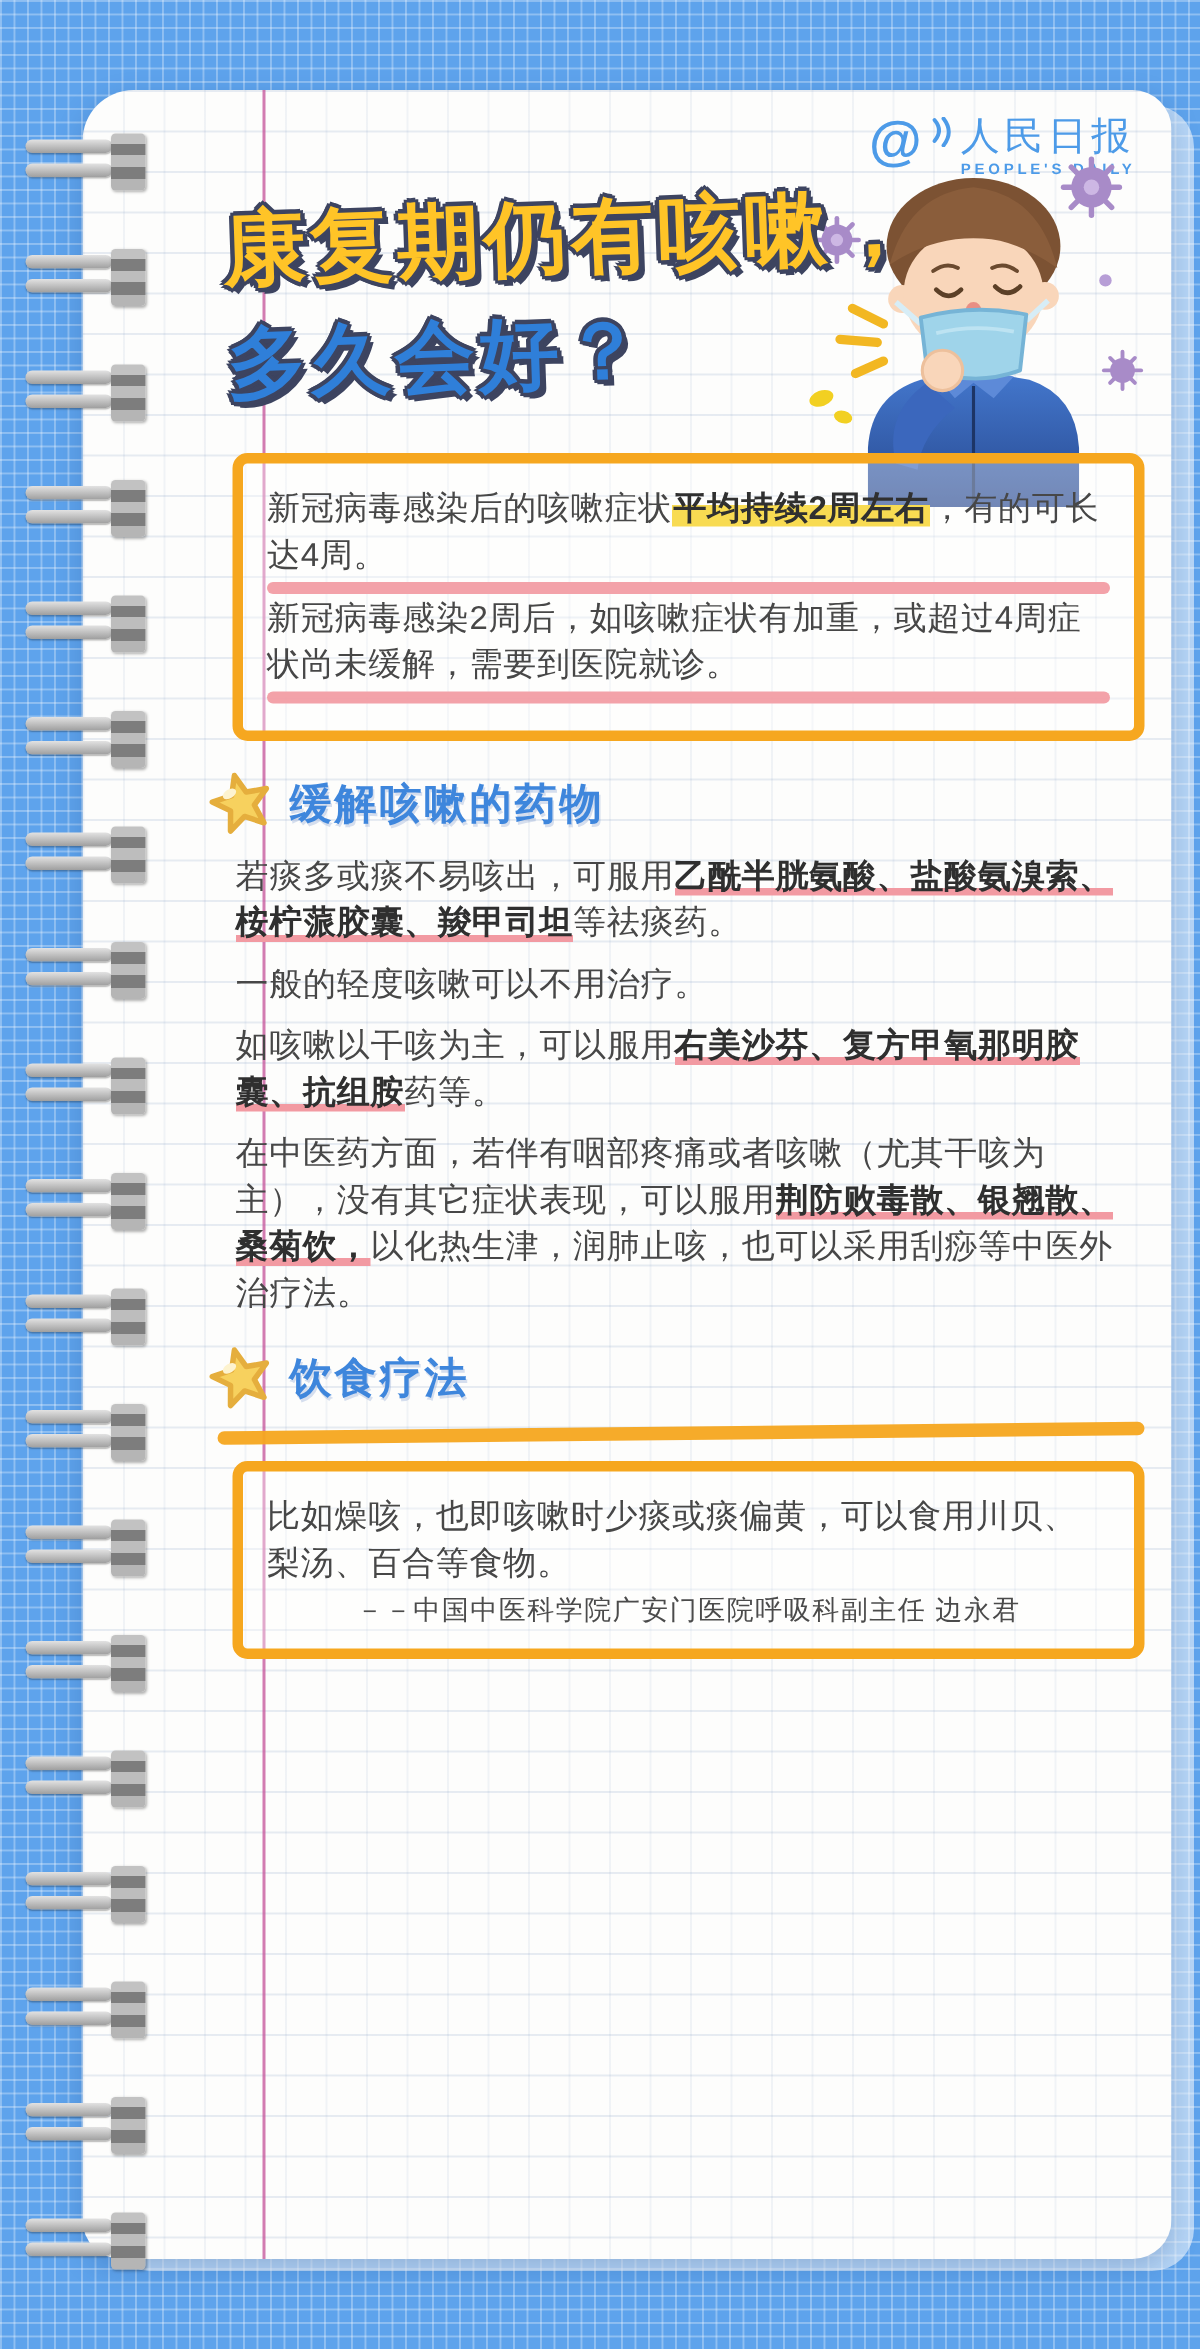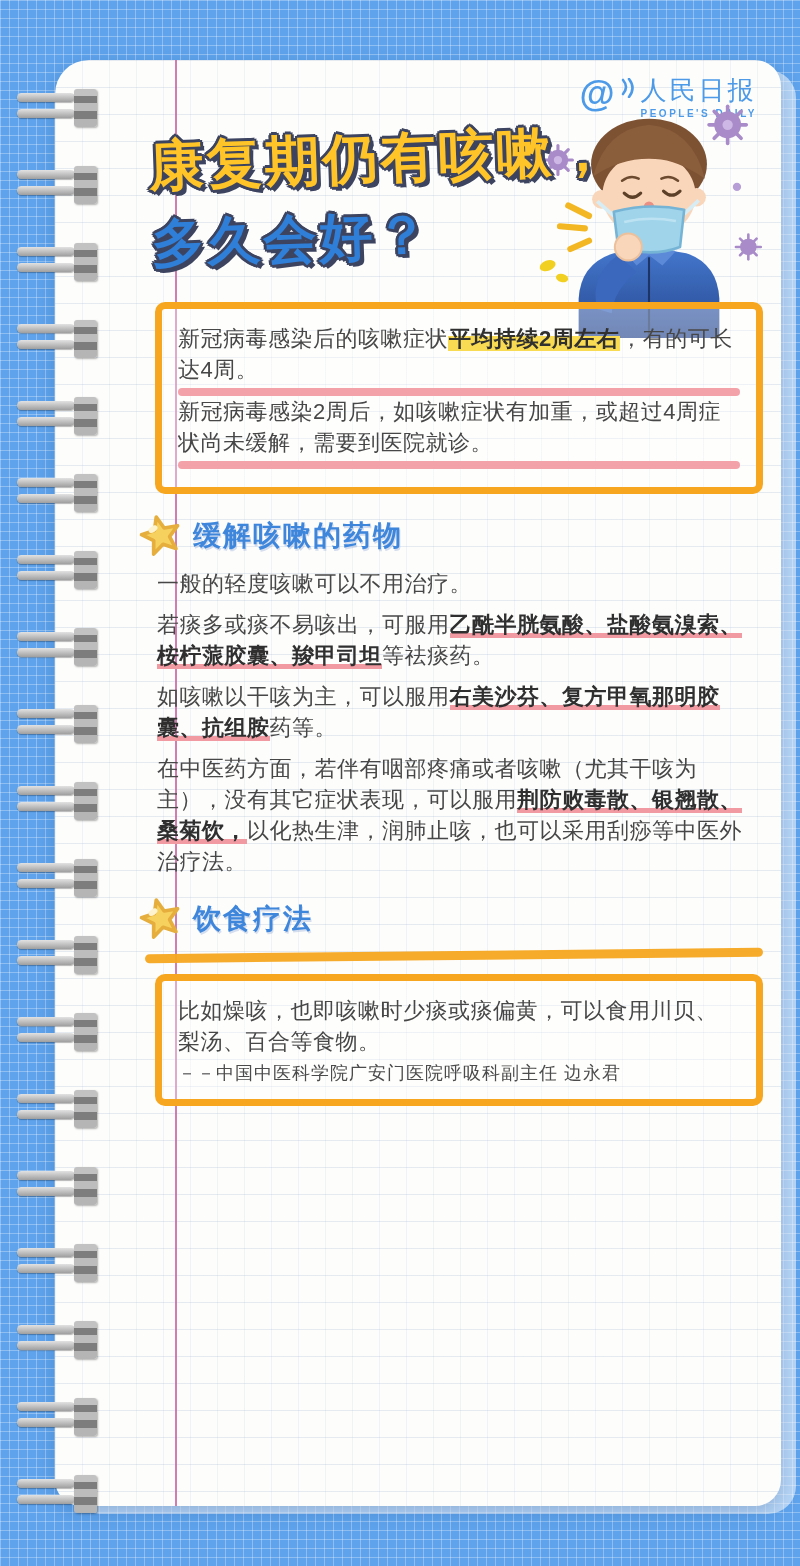--- a/index.html
+++ b/index.html
@@ -58,21 +58,21 @@
   p.para{font-size:22px;line-height:31px;color:#474747;letter-spacing:.5px;}
   .rule::after{content:"";display:block;height:8px;border-radius:4px;background:#F29AA2;margin-top:3px;opacity:.92;}
   .hl{font-weight:bold;color:#303030;background:linear-gradient(to top,#F8DB52 58%,rgba(248,219,82,0) 58%);padding:0 1px;}
   .drug{font-weight:bold;color:#2f2f2f;background:linear-gradient(to top,#F29AA2 5px,rgba(242,154,162,0) 5px);padding-bottom:1px;}
   .sec-head{display:flex;align-items:center;gap:10px;margin:20px 0 10px -16px;
     color:#3E86DC;font-size:28px;font-weight:bold;letter-spacing:2px;
     text-shadow:1px 2px 0 rgba(110,145,200,.28);}
   .sec-body{padding-left:2px;}
   .sec-body p{margin:0 0 10px 0;}
   .crayon-underline{height:9px;background:#F6A71F;border-radius:5px;margin:0 0 14px -10px;transform:rotate(-.6deg);opacity:.95;}
-  .attr{text-align:left;font-size:18px;color:#4b4b4b;margin-top:4px;letter-spacing:1px;}
+  .attr{text-align:center;font-size:18px;color:#4b4b4b;margin-top:4px;letter-spacing:1px;}
   .food-box2{margin-top:14px;}
 </style>
 </head>
 <body>
 
 <div class="sheet-behind"></div>
 
 <div class="page">
   <div class="margin-line"></div>
   <div id="spine">
@@ -261,22 +261,22 @@
 
     <div class="sec-head">
       <svg width="44" height="44" viewBox="0 0 36 36" style="transform:rotate(-14deg)">
         <polygon points="18,2 22.1,12.3 33.2,13.1 24.7,20.2 27.4,30.9 18,25 8.6,30.9 11.3,20.2 2.8,13.1 13.9,12.3" fill="#F7D15E" stroke="#E5AE3D" stroke-width="3" stroke-linejoin="round"></polygon>
         <ellipse cx="13" cy="11" rx="4" ry="2.4" fill="#FDF3CF" transform="rotate(-18 13 11)"></ellipse>
       </svg>
       <span>缓解咳嗽的药物</span>
     </div>
 
     <div class="sec-body">
+      <p class="para"><span>若痰多或痰不易咳出，可服用</span><span class="drug">乙酰半胱氨酸、盐酸氨溴索、桉柠蒎胶囊、羧甲司坦</span><span>等祛痰药。</span></p>
       <p class="para"><span>一般的轻度咳嗽可以不用治疗。</span></p>
-      <p class="para"><span>若痰多或痰不易咳出，可服用</span><span class="drug">乙酰半胱氨酸、盐酸氨溴索、桉柠蒎胶囊、羧甲司坦</span><span>等祛痰药。</span></p>
       <p class="para"><span>如咳嗽以干咳为主，可以服用</span><span class="drug">右美沙芬、复方甲氧那明胶囊、抗组胺</span><span>药等。</span></p>
       <p class="para"><span>在中医药方面，若伴有咽部疼痛或者咳嗽（尤其干咳为主），没有其它症状表现，可以服用</span><span class="drug">荆防败毒散、银翘散、桑菊饮，</span><span>以化热生津，润肺止咳，也可以采用刮痧等中医外治疗法。</span></p>
     </div>
 
     <div class="sec-head">
       <svg width="44" height="44" viewBox="0 0 36 36" style="transform:rotate(-14deg)">
         <polygon points="18,2 22.1,12.3 33.2,13.1 24.7,20.2 27.4,30.9 18,25 8.6,30.9 11.3,20.2 2.8,13.1 13.9,12.3" fill="#F7D15E" stroke="#E5AE3D" stroke-width="3" stroke-linejoin="round"></polygon>
         <ellipse cx="13" cy="11" rx="4" ry="2.4" fill="#FDF3CF" transform="rotate(-18 13 11)"></ellipse>
       </svg>
       <span>饮食疗法</span>

